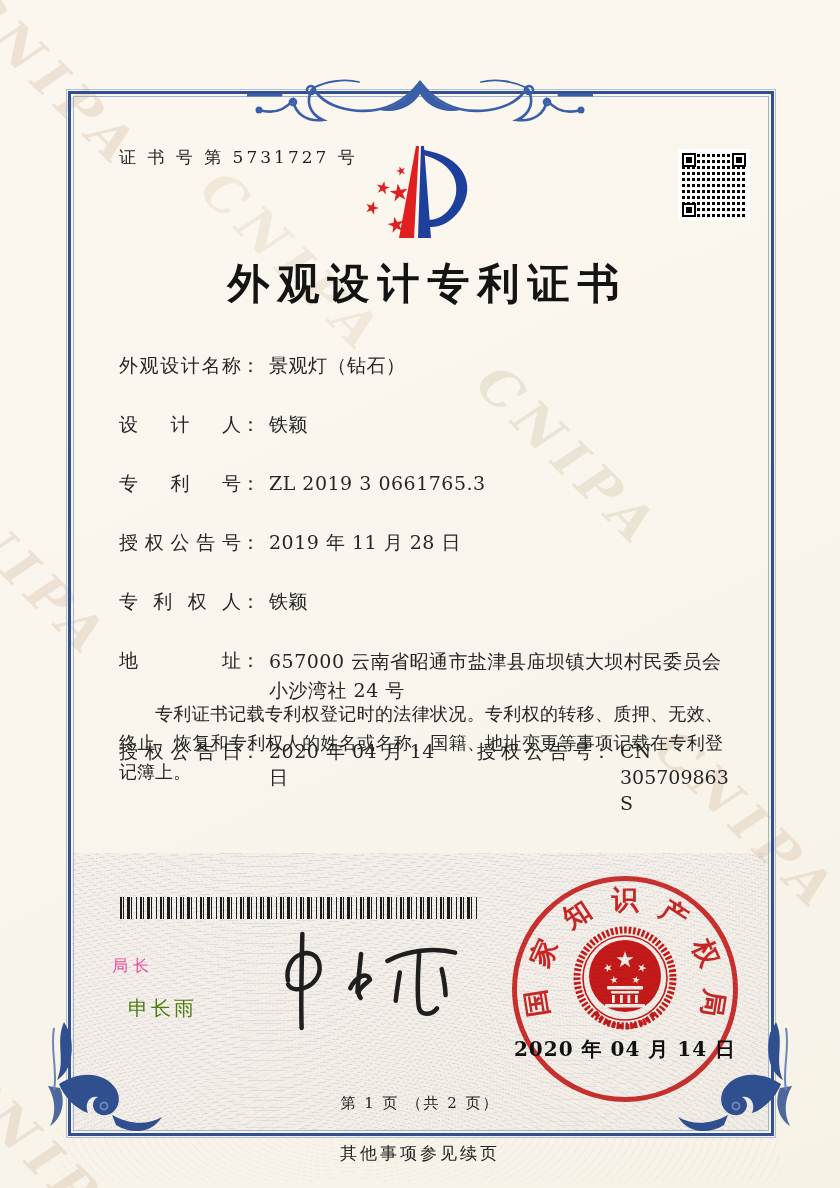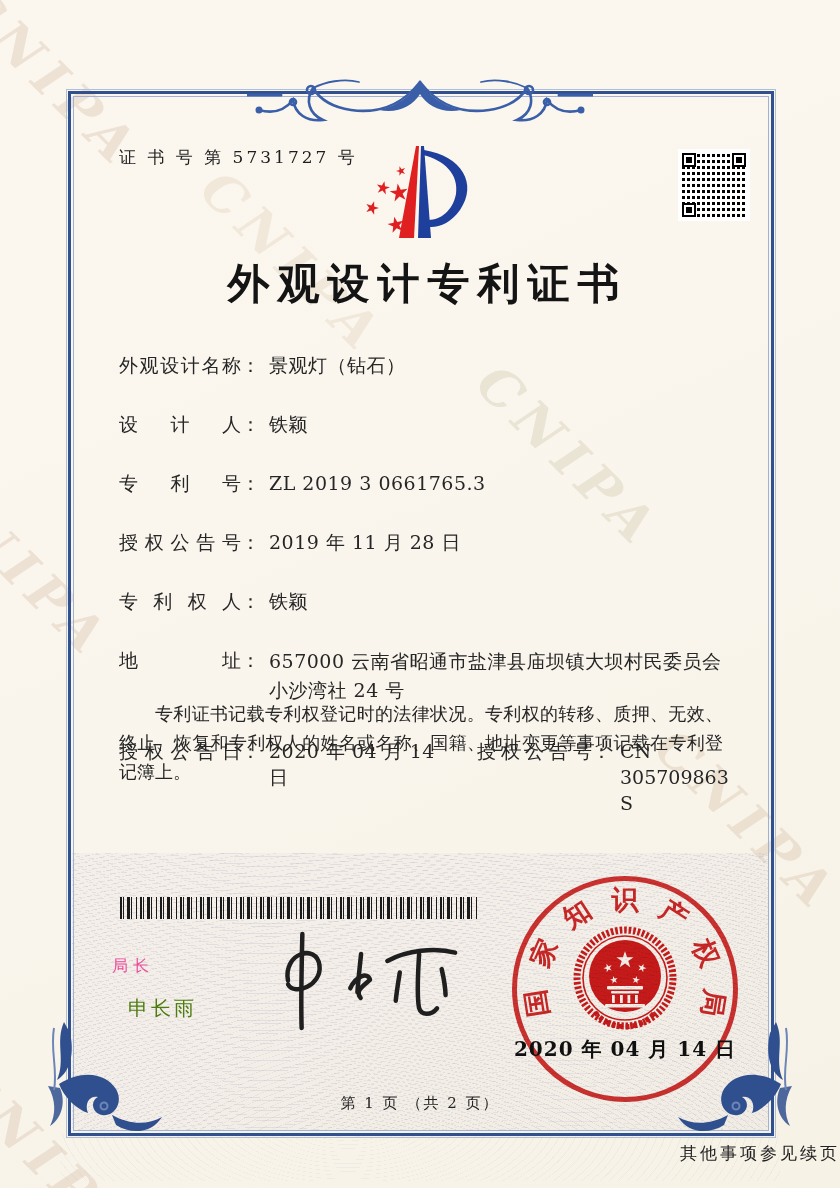--- a/index.html
+++ b/index.html
@@ -88,21 +88,21 @@
   .sc3{left:98px;top:9px}
   .sc4{left:147px;top:23px;transform:rotate(33deg)}
   .sc5{left:179px;top:62px;transform:rotate(66deg)}
   .sc6{left:186px;top:112px;transform:rotate(99deg)}
   .emblem{position:absolute;left:57px;top:46px;width:112px;height:112px}
   .seal-date{position:absolute;left:512px;top:1036px;width:226px;text-align:center;z-index:6;
     font-size:20px;font-weight:600;letter-spacing:1px;color:#101010}
   
   .page-num{position:absolute;left:0;right:0;top:1094px;text-align:center;z-index:4;
     font-size:15px;letter-spacing:2px;color:#222}
-  .cont-note{position:absolute;left:0;right:0;top:1142px;text-align:right;z-index:4;
+  .cont-note{position:absolute;left:0;right:0;top:1142px;text-align:center;z-index:4;
     font-size:17px;letter-spacing:3px;color:#222}
 </style>
 </head>
 <body>
 
 <span class="wm wm1">CNIPA</span>
 <span class="wm wm2">CNIPA</span>
 <span class="wm wm3">CNIPA</span>
 <span class="wm wm4">CNIPA</span>
 <span class="wm wm5">CNIPA</span>

